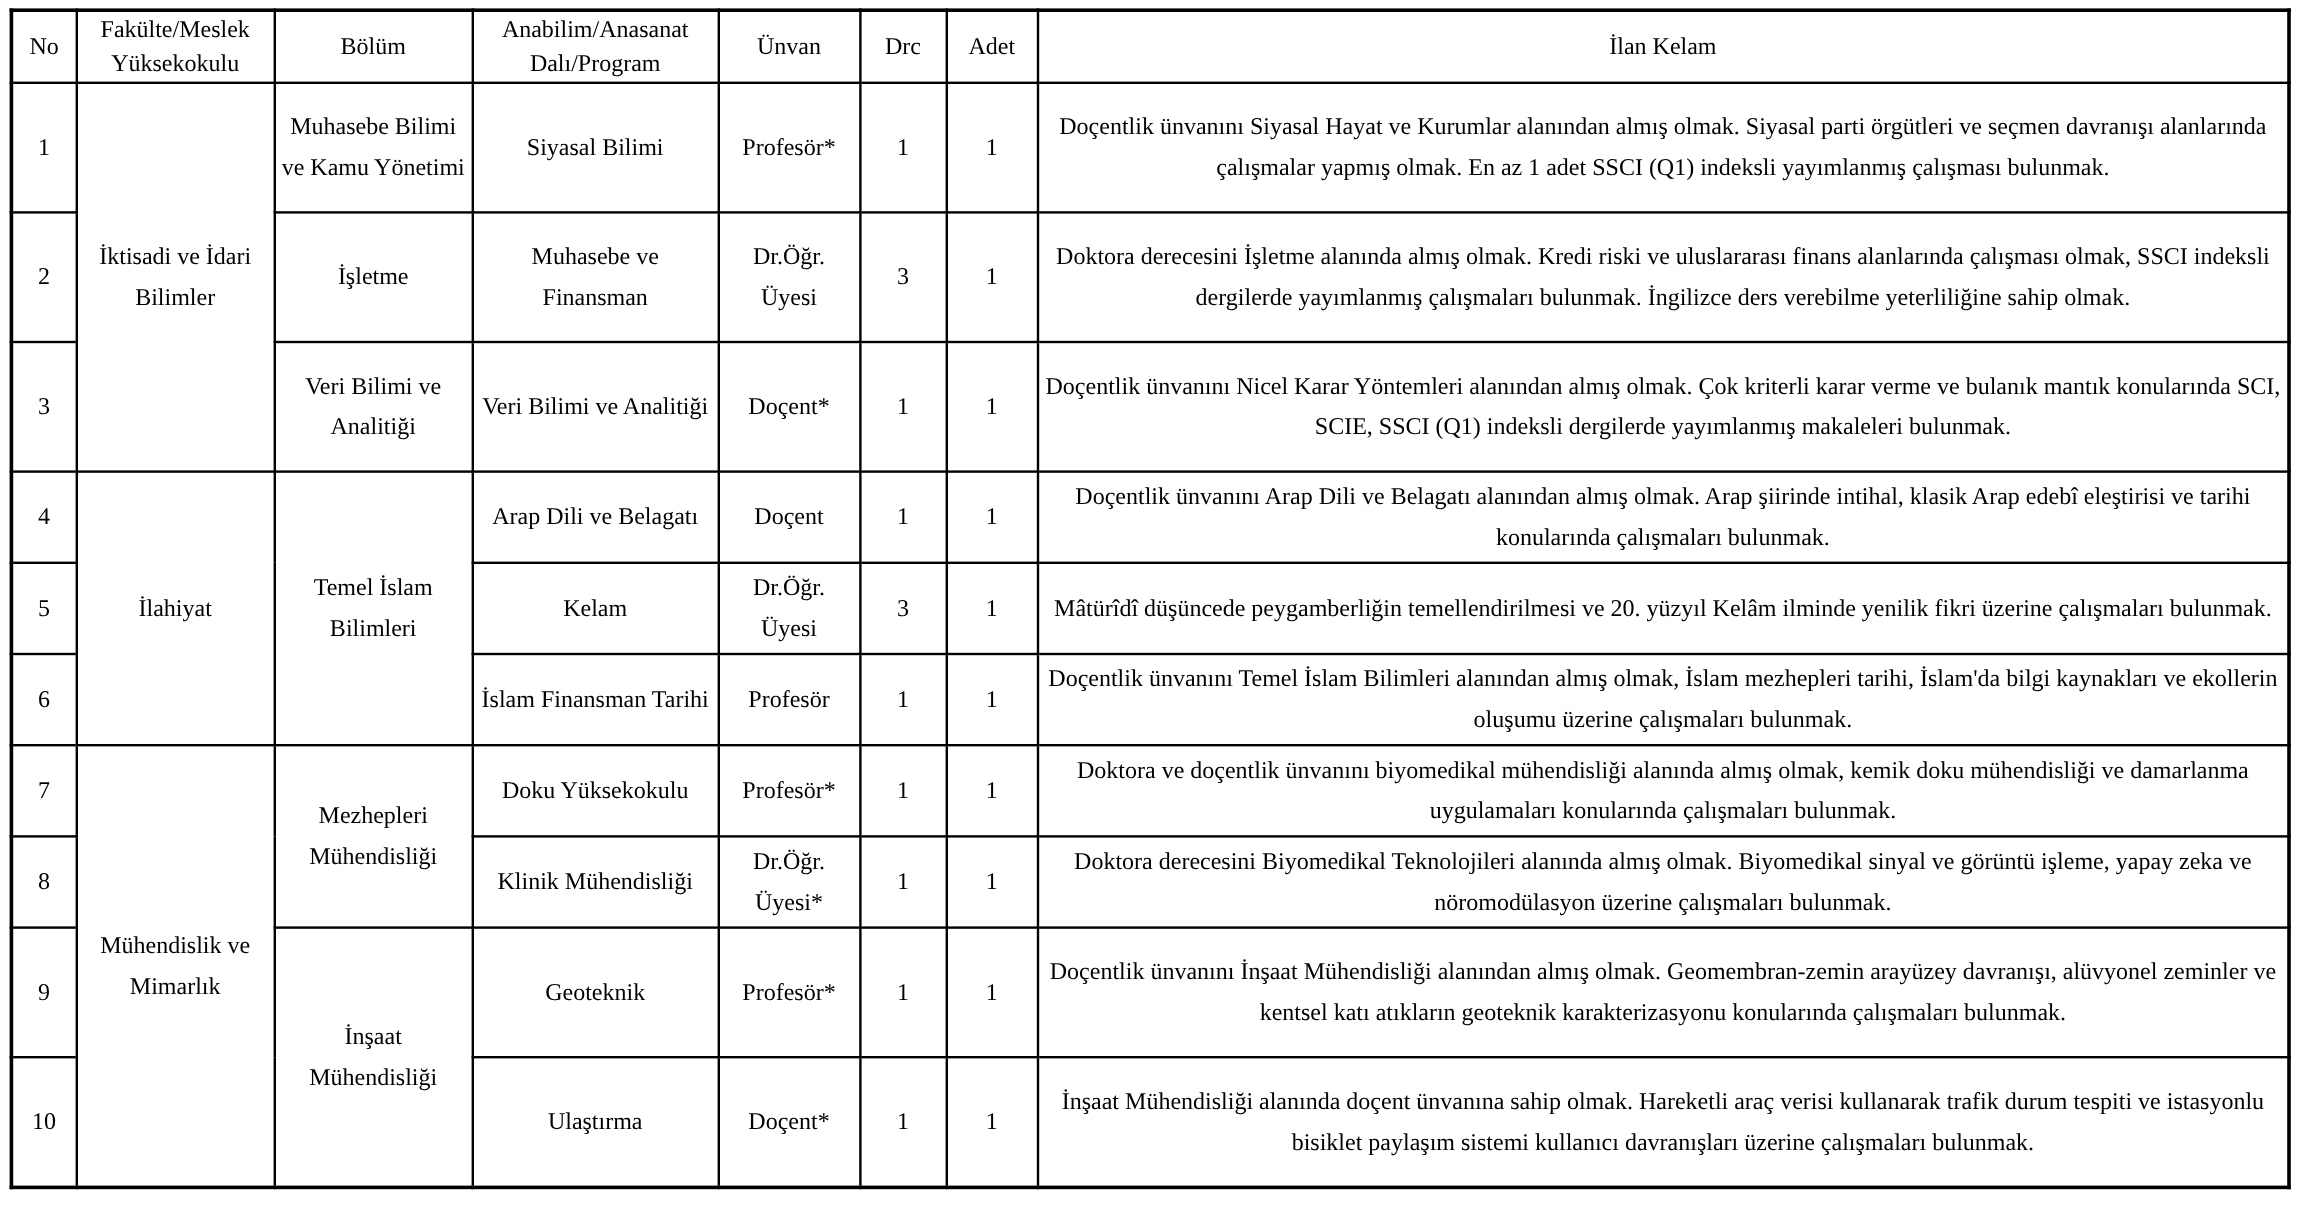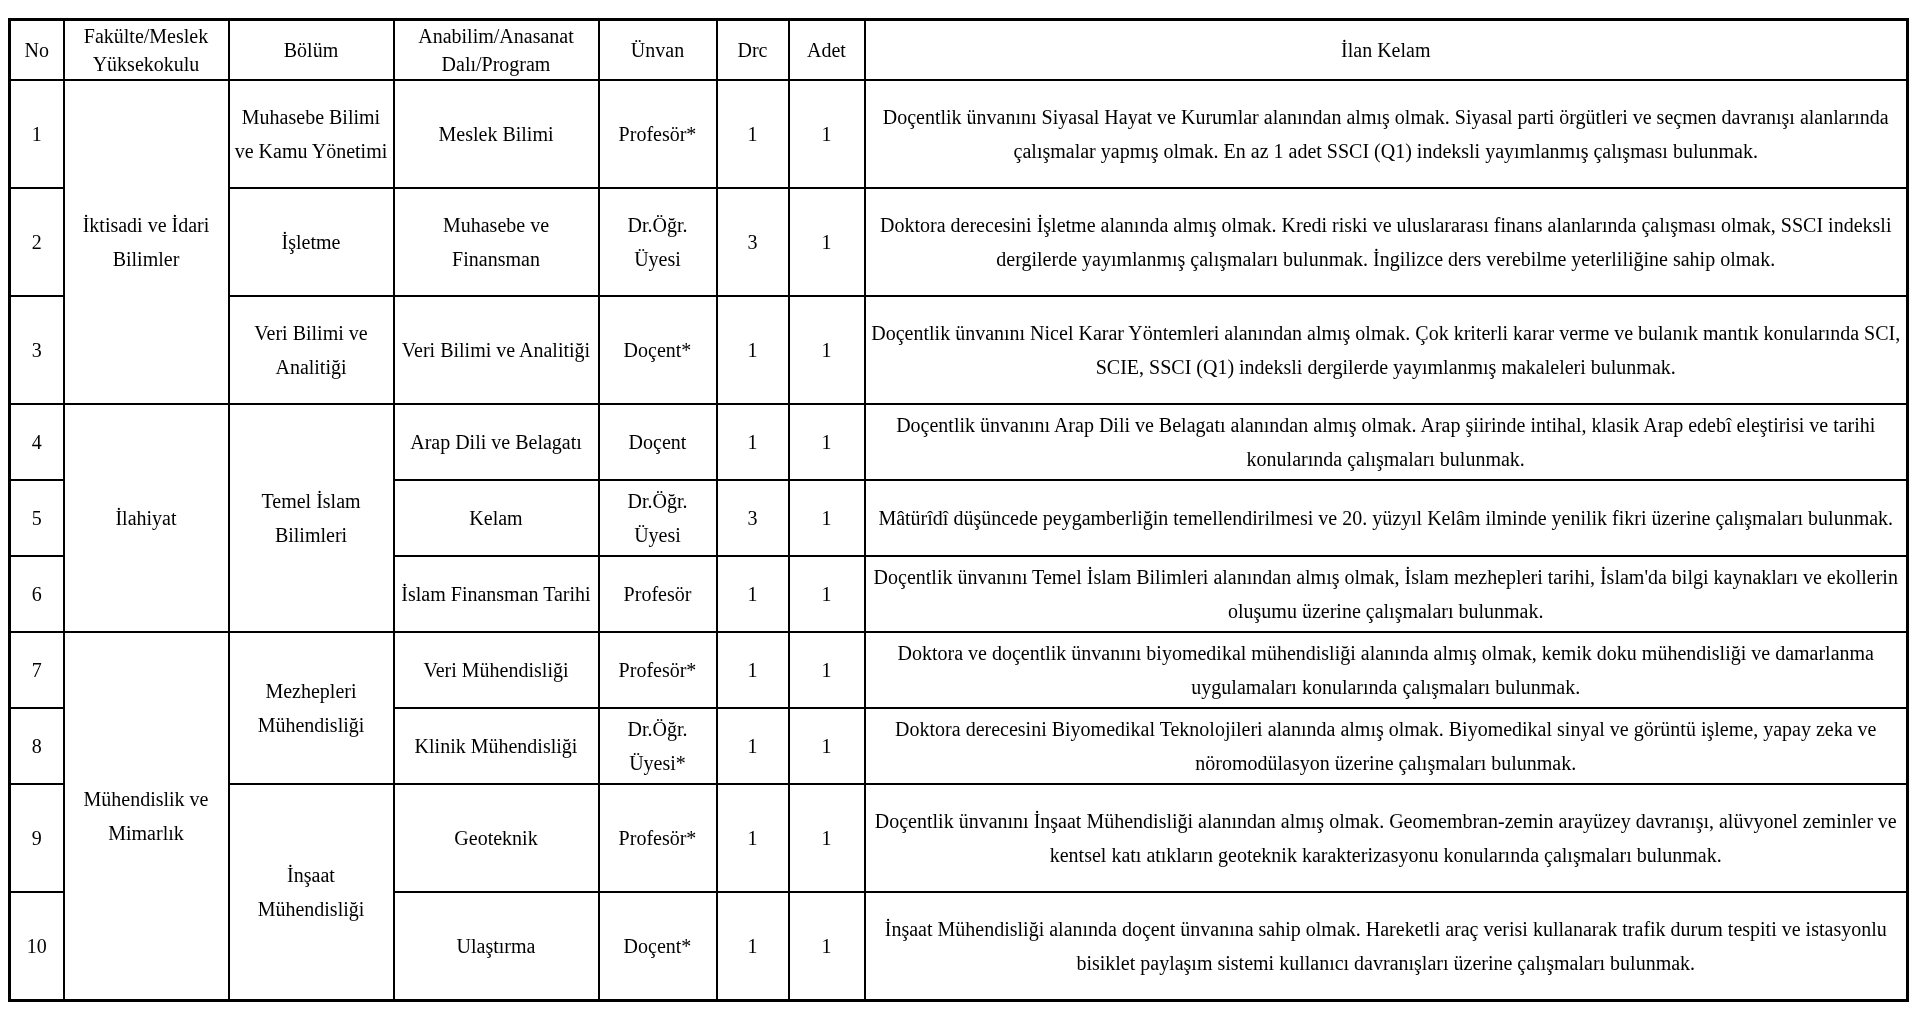--- a/index.html
+++ b/index.html
@@ -6,21 +6,21 @@
     margin: 0;
     padding: 0;
     background: #ffffff;
     font-family: "Liberation Serif", "DejaVu Serif", serif;
     color: #000000;
   }
   .page {
     width: 1920px;
     height: 1015px;
     box-sizing: border-box;
-    padding: 18px 8px 0 8px;
+    padding: 7px 8px 0 8px;
     overflow: hidden;
   }
   table.ilan-table {
     border-collapse: collapse;
     table-layout: fixed;
     width: 1898px;
     border: 3px solid #000;
   }
   table.ilan-table th,
   table.ilan-table td {
@@ -71,21 +71,21 @@
         <th>Drc</th>
         <th>Adet</th>
         <th>İlan Kelam</th>
       </tr>
     </thead>
     <tbody>
       <tr class="r3">
         <td>1</td>
         <td rowspan="3">İktisadi ve İdari Bilimler</td>
         <td>Muhasebe Bilimi ve Kamu Yönetimi</td>
-        <td>Meslek Bilimi</td>
+        <td>Siyasal Bilimi</td>
         <td>Profesör*</td>
         <td>1</td>
         <td>1</td>
         <td class="ilan-text">Doçentlik ünvanını Siyasal Hayat ve Kurumlar alanından almış olmak. Siyasal parti örgütleri ve seçmen davranışı alanlarında çalışmalar yapmış olmak. En az 1 adet SSCI (Q1) indeksli yayımlanmış çalışması bulunmak.</td>
       </tr>
       <tr class="r3">
         <td>2</td>
         <td>İşletme</td>
         <td>Muhasebe ve Finansman</td>
         <td>Dr.Öğr. Üyesi</td>
@@ -125,21 +125,21 @@
         <td>İslam Finansman Tarihi</td>
         <td>Profesör</td>
         <td>1</td>
         <td>1</td>
         <td class="ilan-text">Doçentlik ünvanını Temel İslam Bilimleri alanından almış olmak, İslam mezhepleri tarihi, İslam'da bilgi kaynakları ve ekollerin oluşumu üzerine çalışmaları bulunmak.</td>
       </tr>
       <tr class="r2">
         <td>7</td>
         <td rowspan="4">Mühendislik ve Mimarlık</td>
         <td rowspan="2">Mezhepleri Mühendisliği</td>
-        <td>Veri Mühendisliği</td>
+        <td>Doku Yüksekokulu</td>
         <td>Profesör*</td>
         <td>1</td>
         <td>1</td>
         <td class="ilan-text">Doktora ve doçentlik ünvanını biyomedikal mühendisliği alanında almış olmak, kemik doku mühendisliği ve damarlanma uygulamaları konularında çalışmaları bulunmak.</td>
       </tr>
       <tr class="r2">
         <td>8</td>
         <td>Klinik Mühendisliği</td>
         <td>Dr.Öğr. Üyesi*</td>
         <td>1</td>

